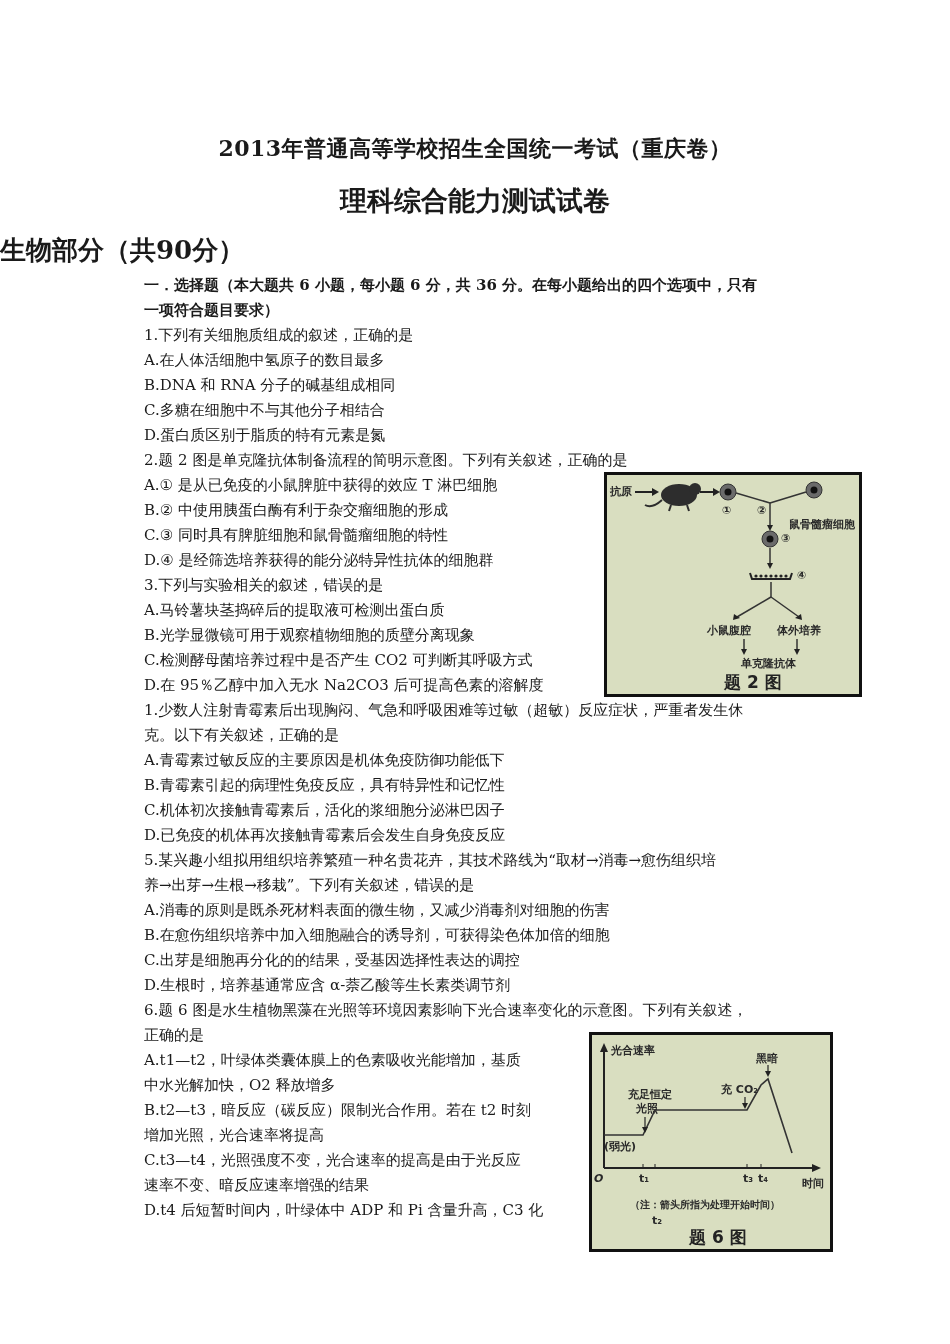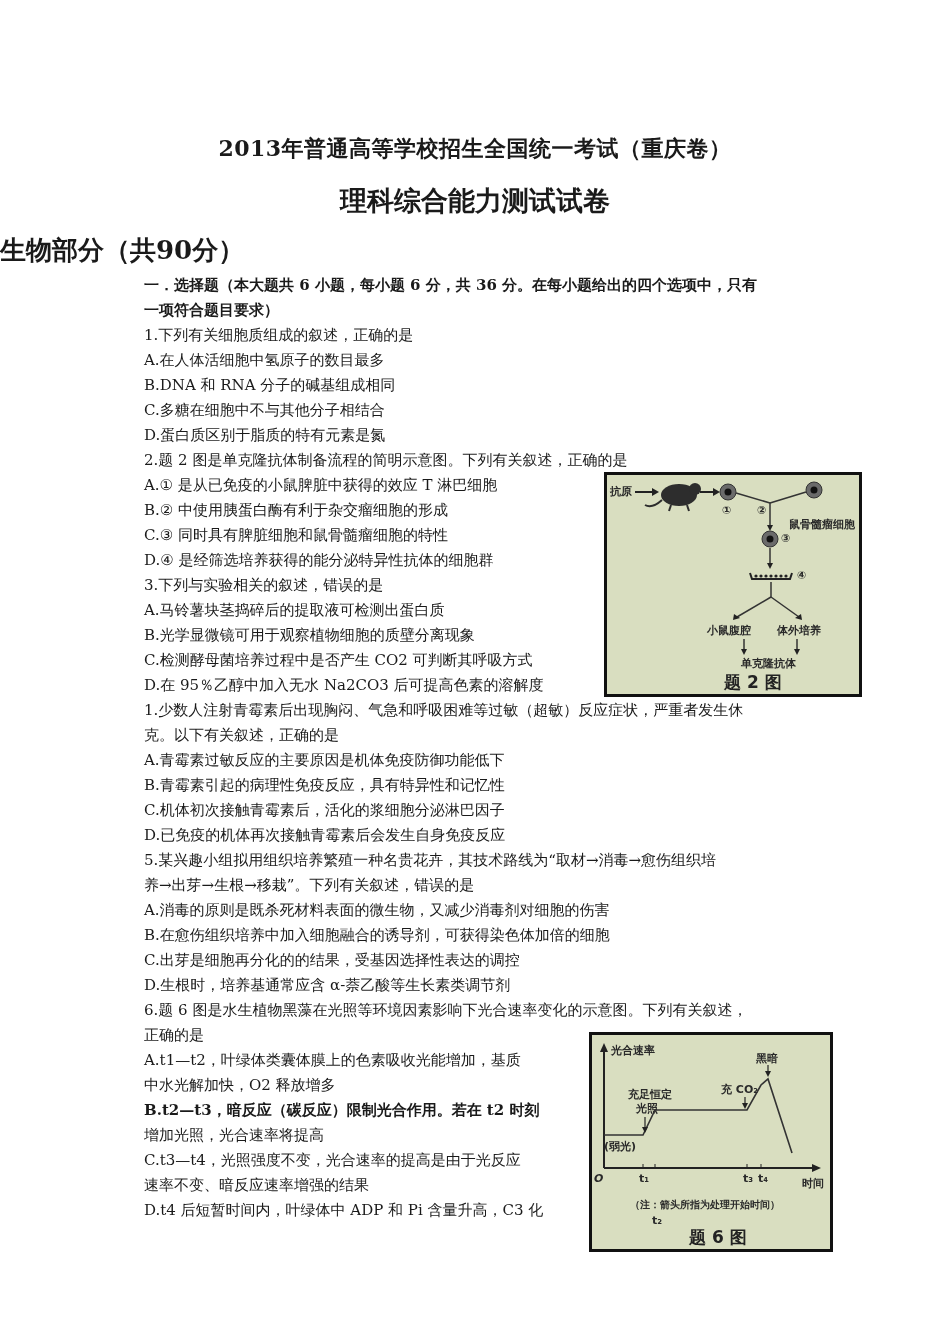--- a/index.html
+++ b/index.html
@@ -59,21 +59,21 @@
 <div class="line" style="top:873px;">养→出芽→生根→移栽”。下列有关叙述，错误的是</div>
 <div class="line" style="top:898px;">A.消毒的原则是既杀死材料表面的微生物，又减少消毒剂对细胞的伤害</div>
 <div class="line" style="top:923px;">B.在愈伤组织培养中加入细胞融合的诱导剂，可获得染色体加倍的细胞</div>
 <div class="line" style="top:948px;">C.出芽是细胞再分化的的结果，受基因选择性表达的调控</div>
 <div class="line" style="top:973px;">D.生根时，培养基通常应含 α-萘乙酸等生长素类调节剂</div>
 
 <div class="line" style="top:998px;">6.题 6 图是水生植物黑藻在光照等环境因素影响下光合速率变化的示意图。下列有关叙述，</div>
 <div class="line" style="top:1023px;">正确的是</div>
 <div class="line" style="top:1048px;">A.t1—t2，叶绿体类囊体膜上的色素吸收光能增加，基质</div>
 <div class="line" style="top:1073px;">中水光解加快，O2 释放增多</div>
-<div class="line" style="top:1098px;font-weight:bold;">B.t2—t3，暗反应（碳反应）限制光合作用。若在 t2 时刻</div>
+<div class="line" style="top:1098px;">B.t2—t3，暗反应（碳反应）限制光合作用。若在 t2 时刻</div>
 <div class="line" style="top:1123px;">增加光照，光合速率将提高</div>
 <div class="line" style="top:1148px;">C.t3—t4，光照强度不变，光合速率的提高是由于光反应</div>
 <div class="line" style="top:1173px;">速率不变、暗反应速率增强的结果</div>
 <div class="line" style="top:1198px;">D.t4 后短暂时间内，叶绿体中 ADP 和 Pi 含量升高，C3 化</div>
 
 <div class="figure" style="left:604px; top:472px; width:258px; height:225px;">
   <svg width="252" height="219" viewBox="0 0 252 219">
 
     <line x1="28" y1="17" x2="45" y2="17" stroke="#222" stroke-width="2"></line>
     <polygon points="45,13 52,17 45,21" fill="#222"></polygon>

